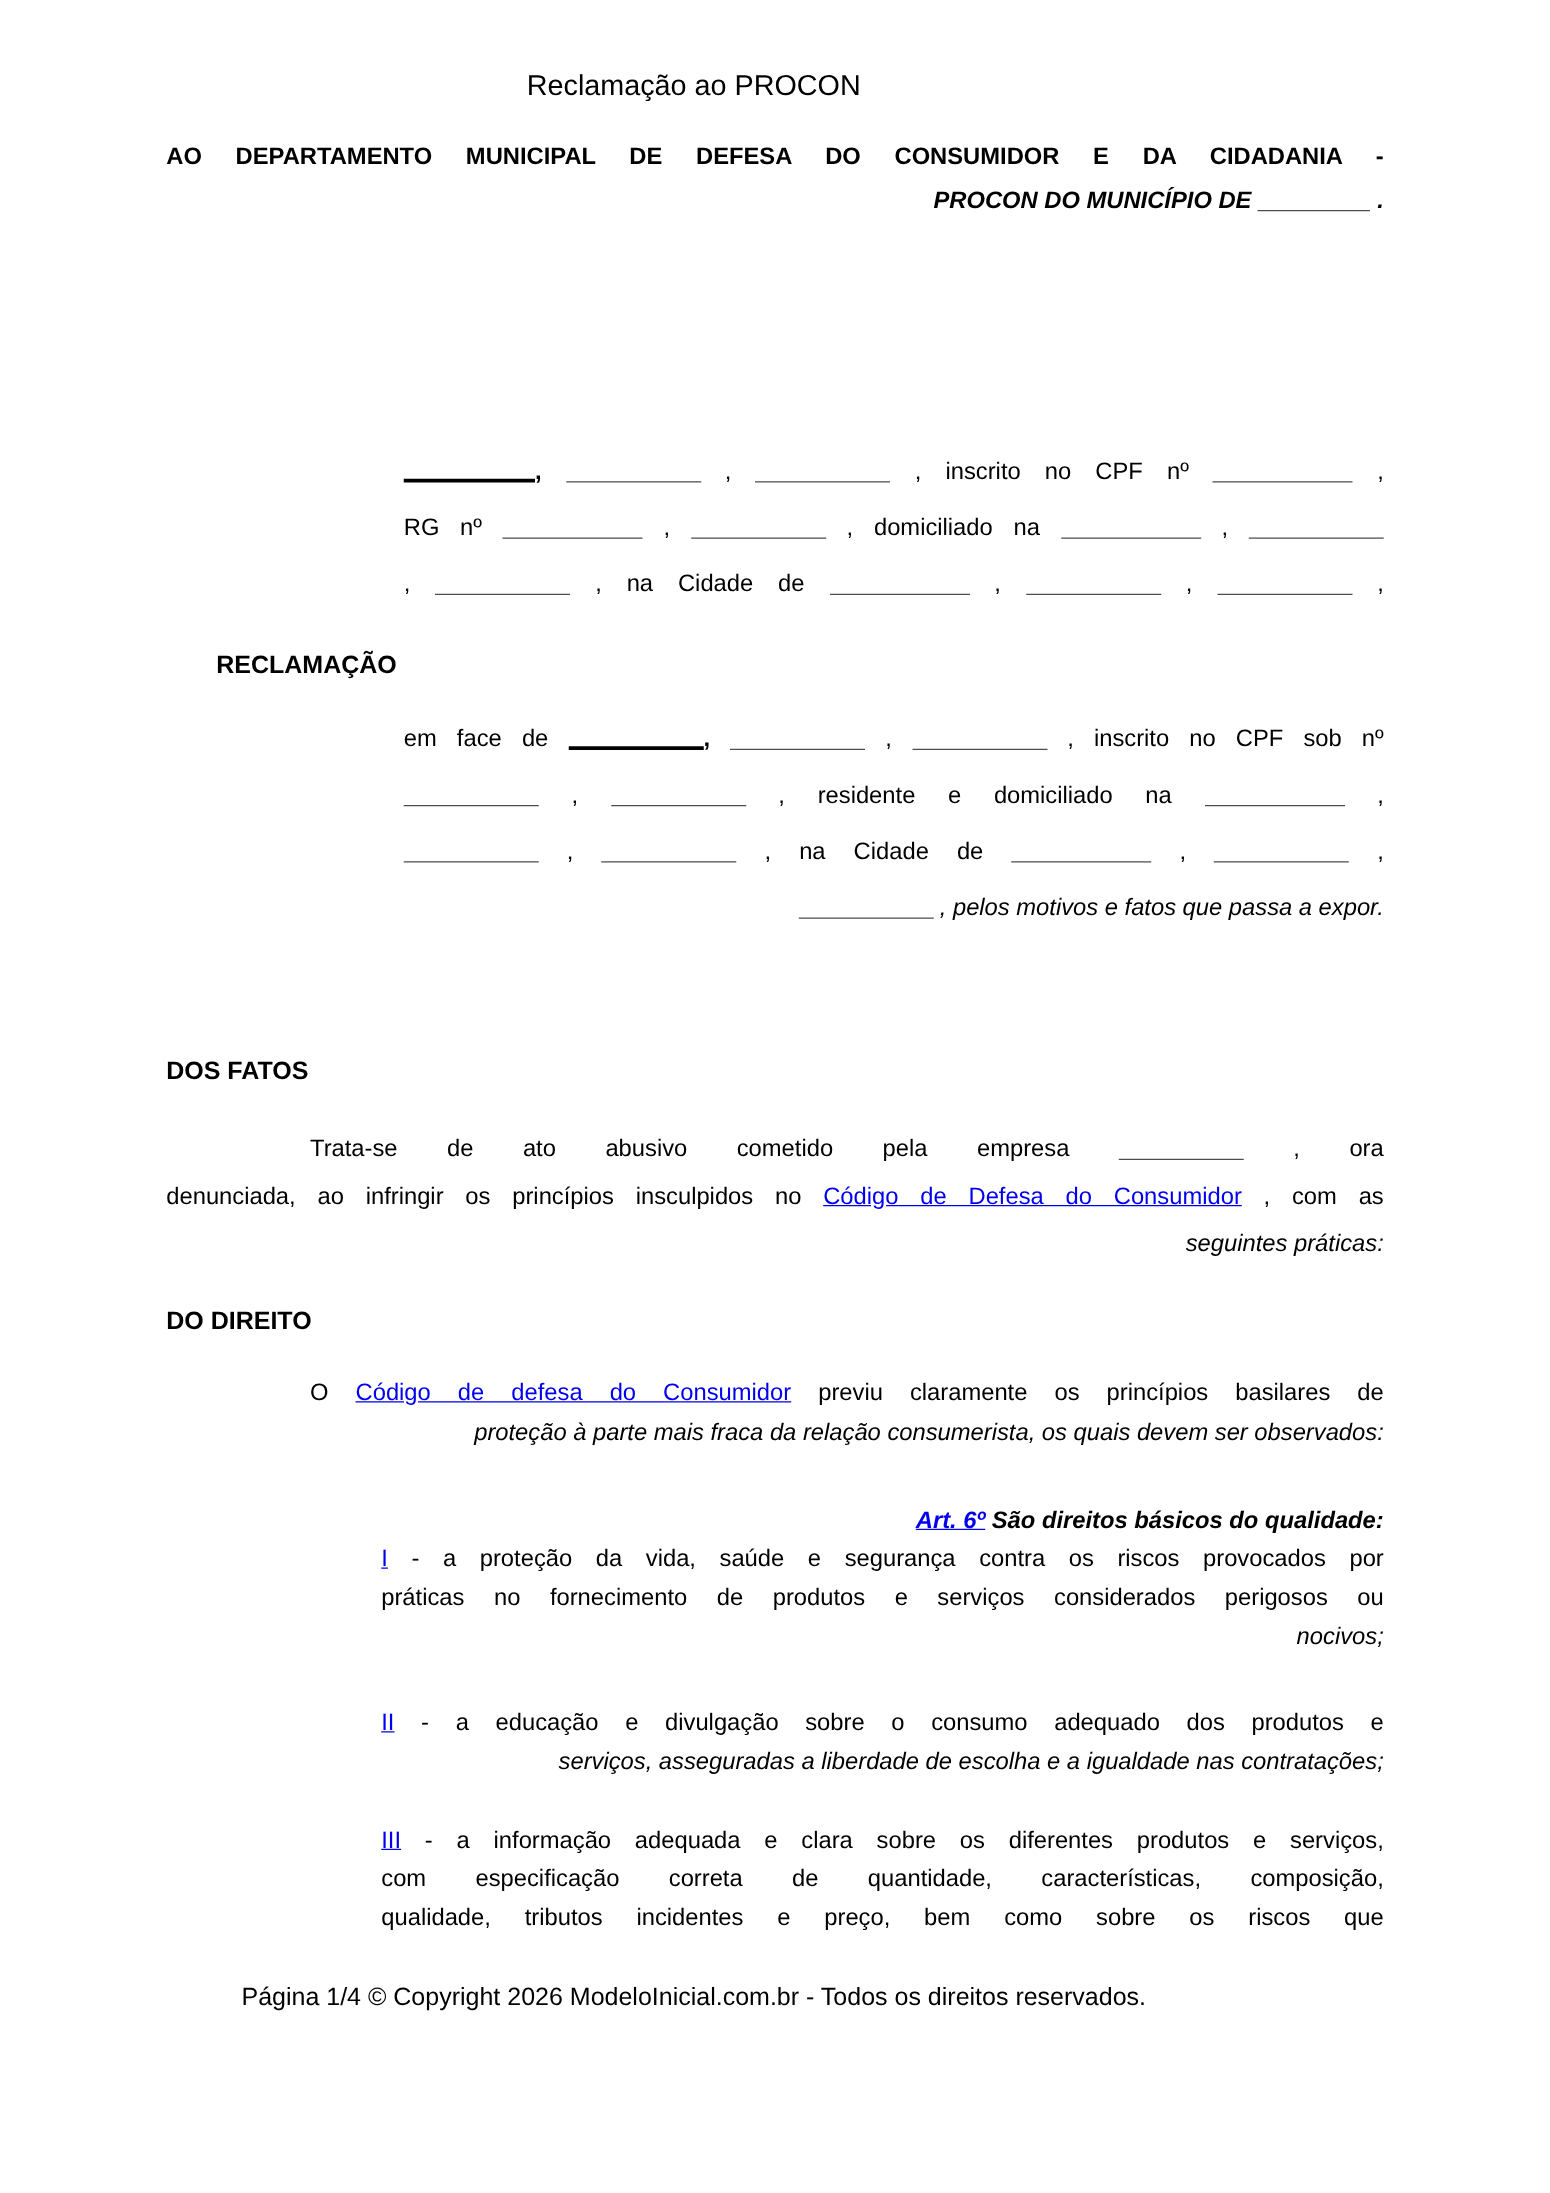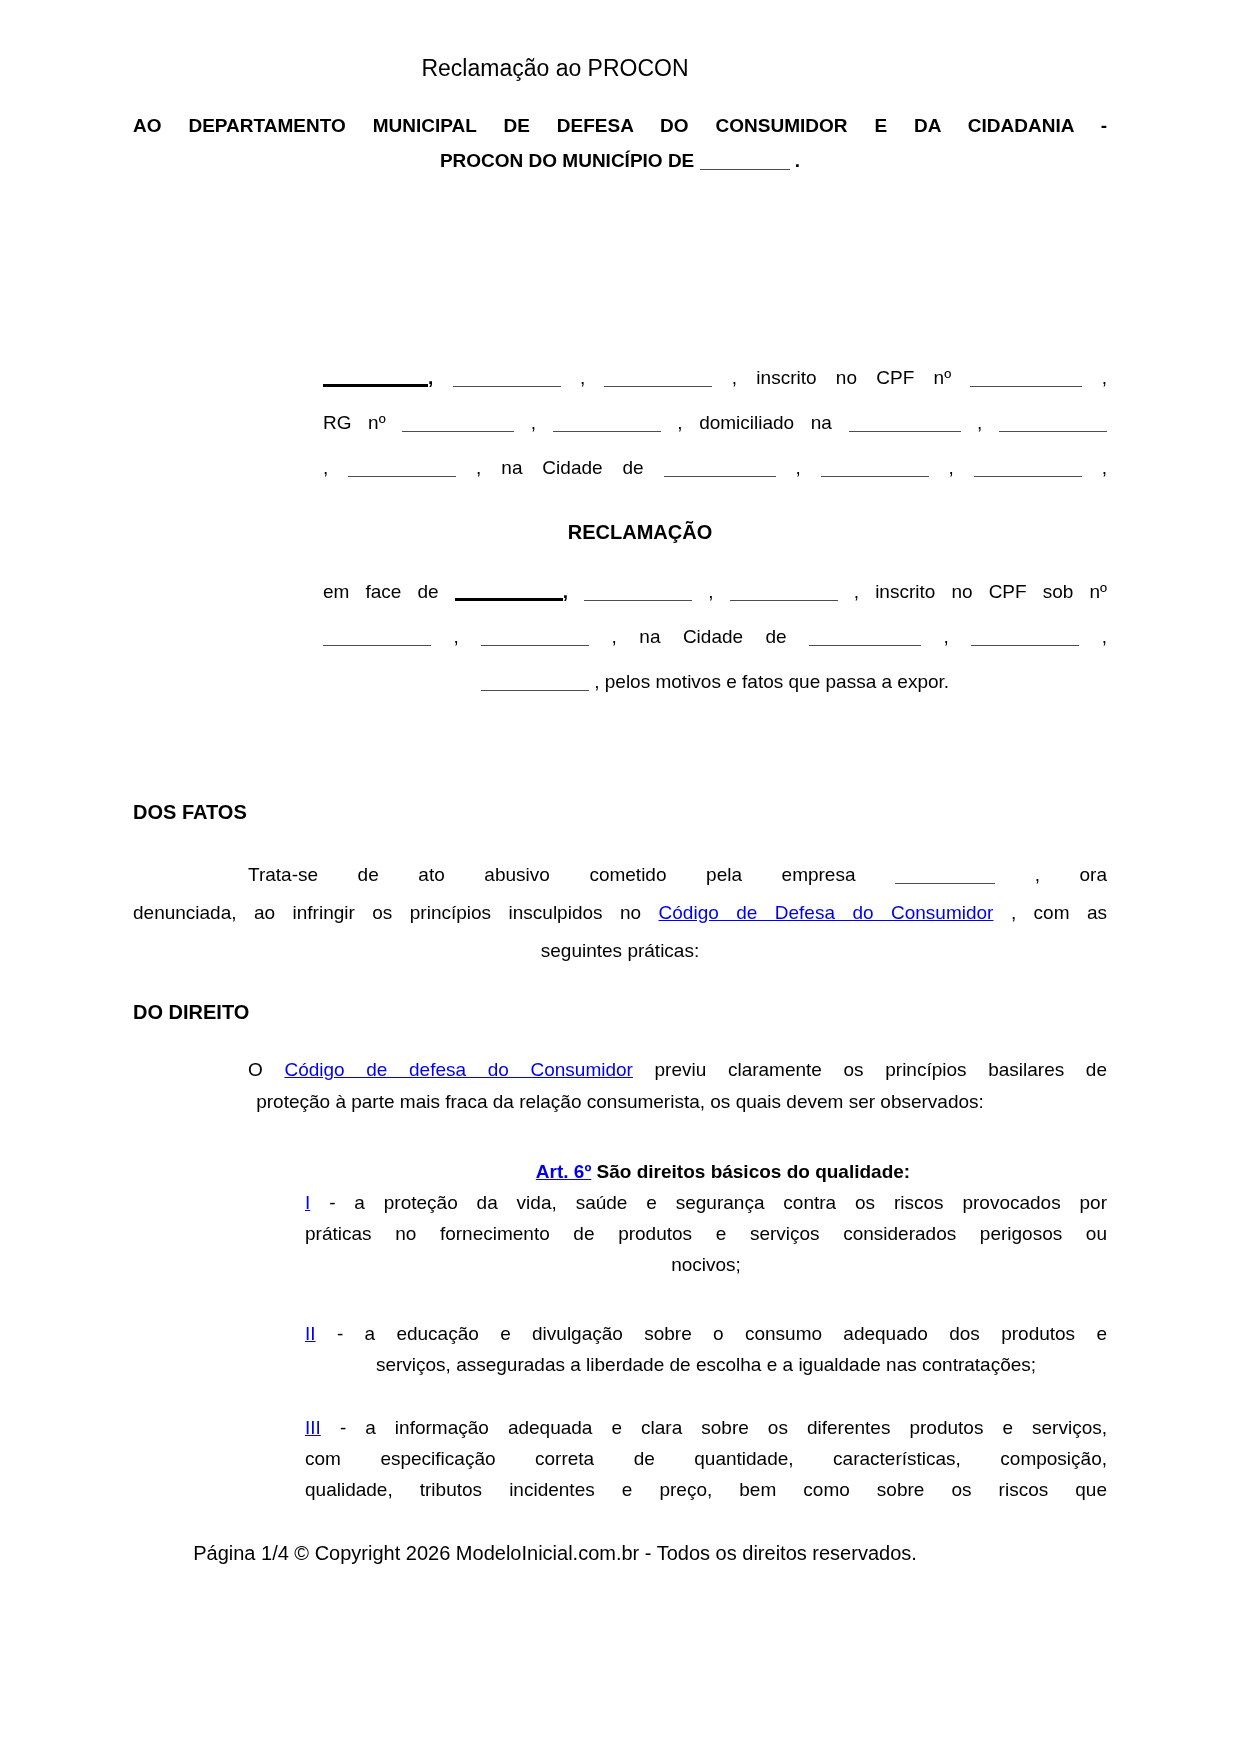--- a/index.html
+++ b/index.html
@@ -16,21 +16,21 @@
     background: #fff;
     position: relative;
   }
   .doc-title {
     margin: 0; padding-right: 130px;
     font-size: 23px; font-weight: 400;
     line-height: 26px; text-align: center;
   }
   .line { min-height: 1em; }
   .j { text-align: justify; text-align-last: justify; }
-  .l { text-align: center; }
+  .l { text-align: right; font-style: italic; }
   .ind115 { padding-left: 115px; }
   .ind34  { padding-left: 34px; }
   .b { font-weight: 700; }
 
   .blank {
     display: inline-block;
     height: 14px;
     border-bottom: 1.5px solid #4d4d4d;
     vertical-align: -3px;
   }
@@ -49,21 +49,21 @@
   .addressee .line { min-height: 35px; line-height: 35px; }
 
   .p-qual { font-size: 19px; margin-left: 190px; }
   .p-qual .line { min-height: 45px; line-height: 45px; }
   .p-claimant { margin-top: 177px; }
   .p-defendant { margin-top: 17px; }
 
   .h-center {
     margin: 22px 0 0 0; padding-left: 40px;
     font-size: 20px; font-weight: 700;
-    line-height: 40px; text-align: center;
+    line-height: 40px; text-align: left;
   }
   .h-section {
     margin: 0; font-size: 20px; font-weight: 700; line-height: 24px;
   }
   .h-fatos { margin-top: 96px; }
   .h-direito { margin-top: 30px; }
 
   .p-body { font-size: 19px; }
   .p-fatos { margin-top: 32px; }
   .p-fatos .line { min-height: 38px; line-height: 38px; }
@@ -98,20 +98,21 @@
   <div class="p-qual p-claimant">
       <div class="line j"><span class="blank blank-bold" style="width: 105px;"></span><span class="b">, </span><span class="blank" style="width: 108px;"></span> , <span class="blank" style="width: 108px;"></span> , inscrito no CPF nº <span class="blank" style="width: 112px;"></span> ,</div>
       <div class="line j">RG nº <span class="blank" style="width: 112px;"></span> , <span class="blank" style="width: 108px;"></span> , domiciliado na <span class="blank" style="width: 112px;"></span> , <span class="blank" style="width: 108px;"></span></div>
       <div class="line j">, <span class="blank" style="width: 108px;"></span> , na Cidade de <span class="blank" style="width: 112px;"></span> , <span class="blank" style="width: 108px;"></span> , <span class="blank" style="width: 108px;"></span> ,</div>
     </div>
 
   <h2 class="h-center">RECLAMAÇÃO</h2>
 
   <div class="p-qual p-defendant">
       <div class="line j">em face de <span class="blank blank-bold" style="width: 108px;"></span><span class="b">, </span><span class="blank" style="width: 108px;"></span> , <span class="blank" style="width: 108px;"></span> , inscrito no CPF sob nº</div>
+      <div class="line j"><span class="blank" style="width: 108px;"></span> , <span class="blank" style="width: 108px;"></span> , residente e domiciliado na <span class="blank" style="width: 112px;"></span> ,</div>
       <div class="line j"><span class="blank" style="width: 108px;"></span> , <span class="blank" style="width: 108px;"></span> , na Cidade de <span class="blank" style="width: 112px;"></span> , <span class="blank" style="width: 108px;"></span> ,</div>
       <div class="line l"><span class="blank" style="width: 108px;"></span> , pelos motivos e fatos que passa a expor.</div>
     </div>
 
   <h3 class="h-section h-fatos">DOS FATOS</h3>
 
   <div class="p-body p-fatos">
       <div class="line j ind115">Trata-se de ato abusivo cometido pela empresa <span class="blank" style="width: 100px;"></span> , ora</div>
       <div class="line j">denunciada, ao infringir os princípios insculpidos no <span class="doc-link">Código de Defesa do Consumidor</span> , com as</div>
       <div class="line l">seguintes práticas:</div>

